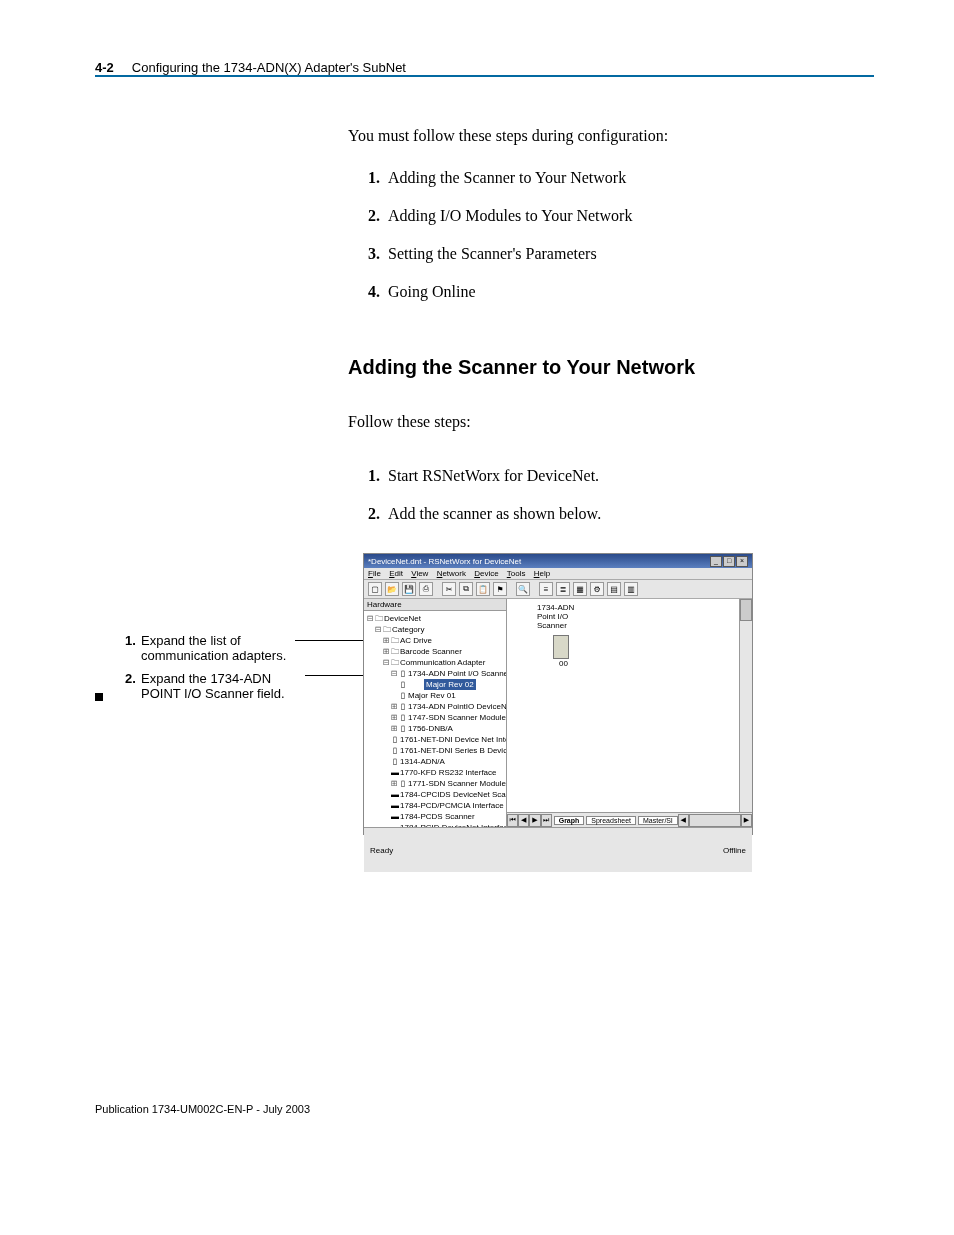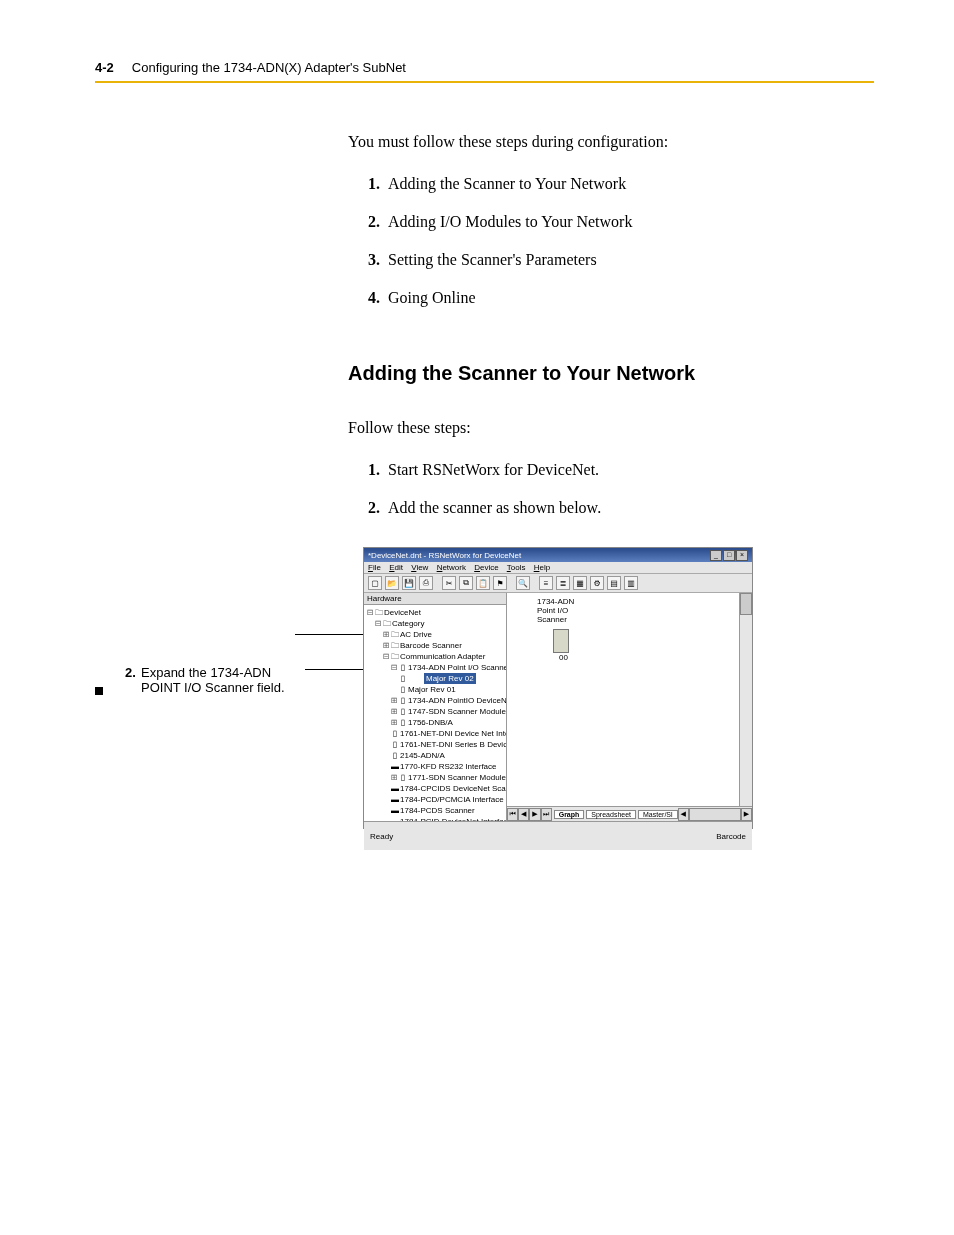--- a/index.html
+++ b/index.html
@@ -9,22 +9,21 @@
     color: #000;
     background: #fff;
     width: 954px;
   }
   .page {
     padding: 60px 80px 40px 95px;
   }
   .header {
     display: flex;
     align-items: center;
-    border-bottom: 2px solid #eab308;
-    padding-bottom: 6px;
+    border-bottom: 2px solid #0369a1;
     margin-bottom: 50px;
   }
   .page-num {
     font-family: Arial, Helvetica, sans-serif;
     font-weight: bold;
     font-size: 13px;
     margin-right: 18px;
   }
   .header-title {
     font-family: Arial, Helvetica, sans-serif;
@@ -52,21 +51,21 @@
     width: 20px;
   }
   .section-h {
     font-family: Arial, Helvetica, sans-serif;
     font-weight: bold;
     font-size: 20px;
     margin-bottom: 34px;
   }
   .follow {
     font-size: 16px;
-    margin-bottom: 24px;
+    margin-bottom: 36px;
   }
   .callouts-wrap {
     position: relative;
     margin-top: 30px;
     margin-bottom: 40px;
     height: 290px;
   }
   .callout-left {
     position: absolute;
     font-family: Arial, Helvetica, sans-serif;
@@ -176,21 +175,21 @@
     position:absolute;left:52px;top:60px;font-size:8px;
   }
   .ss-scroll-v{position:absolute;right:0;top:0;bottom:14px;width:12px;background:#e6e6e6;border-left:1px solid #999;}
   .ss-scroll-v .th{position:absolute;top:0;left:0;right:0;height:20px;background:#ccc;border:1px solid #888;}
   .ss-scroll-h-area{
     position:absolute;bottom:0;left:0;right:0;height:14px;background:#e6e6e6;border-top:1px solid #999;display:flex;align-items:center;font-size:7px;
   }
   .ss-scroll-h-area .nav-btn{width:11px;height:11px;border:1px solid #888;background:#ddd;display:flex;align-items:center;justify-content:center;margin:0 0px;}
   .ss-scroll-h-area .tab{padding:0 4px;border:1px solid #888;background:#fff;margin-left:2px;}
   .ss-status{
-    height:12px;border-top:1px solid #999;background:#e6e6e6;display:flex;justify-content:space-between;padding:8px 6px;font-size:8px;align-items:center;text-align:center;
+    height:12px;border-top:1px solid #999;background:#e6e6e6;display:flex;justify-content:space-between;padding:16px 6px;font-size:8px;align-items:center;text-align:center;
   }
   .callout-right{
     position:absolute;
     left:512px;
     top:86px;
     font-family: Arial, Helvetica, sans-serif;
     font-size:14px;
     width:150px;
   }
   
@@ -243,20 +242,23 @@
     <div class="section-h">Adding the Scanner to Your Network</div>
     <div class="follow">Follow these steps:</div>
     <ol class="steps" style="margin-bottom:10px;">
       <li><span class="num">1.</span><span>Start RSNetWorx for DeviceNet.</span></li>
       <li><span class="num">2.</span><span>Add the scanner as shown below.</span></li>
     </ol>
   </div>
 
   <div class="callouts-wrap">
 
+    <div class="callout-left" style="top:80px;left:30px;">
+      <span class="cn">1.</span><span class="ct">Expand the list of communication adapters.</span>
+    </div>
     <div class="callout-left" style="top:118px;left:30px;">
       <span class="cn">2.</span><span class="ct">Expand the 1734-ADN POINT I/O Scanner field.</span>
     </div>
     <div class="marker" style="top:140px;left:0;"></div>
 
     <div class="line" style="top:87px;left:200px;width:84px;height:1px;"></div>
     <div class="line" style="top:122px;left:210px;width:80px;height:1px;"></div>
     <div class="line" style="top:100px;left:290px;width:1px;height:22px;"></div>
 
     <div class="line" style="top:97px;left:462px;width:48px;height:1px;"></div>
@@ -311,21 +313,21 @@
             <div class="row ind2"><span class="exp">⊞</span><span class="ico">🗀</span><span>Barcode Scanner</span></div>
             <div class="row ind2"><span class="exp">⊟</span><span class="ico">🗀</span><span>Communication Adapter</span></div>
             <div class="row ind3"><span class="exp">⊟</span><span class="ico">▯</span><span>1734-ADN Point I/O Scanner</span></div>
             <div class="row ind4"><span class="ico">▯</span><span class="sel">Major Rev 02</span></div>
             <div class="row ind4"><span class="ico">▯</span><span>Major Rev 01</span></div>
             <div class="row ind3"><span class="exp">⊞</span><span class="ico">▯</span><span>1734-ADN PointIO DeviceNet A</span></div>
             <div class="row ind3"><span class="exp">⊞</span><span class="ico">▯</span><span>1747-SDN Scanner Module</span></div>
             <div class="row ind3"><span class="exp">⊞</span><span class="ico">▯</span><span>1756-DNB/A</span></div>
             <div class="row ind3"><span class="ico">▯</span><span>1761-NET-DNI Device Net Inte</span></div>
             <div class="row ind3"><span class="ico">▯</span><span>1761-NET-DNI Series B Device</span></div>
-            <div class="row ind3"><span class="ico">▯</span><span>2145-ADN/A</span></div>
+            <div class="row ind3"><span class="ico">▯</span><span>1314-ADN/A</span></div>
             <div class="row ind3"><span class="ico">▬</span><span>1770-KFD RS232 Interface</span></div>
             <div class="row ind3"><span class="exp">⊞</span><span class="ico">▯</span><span>1771-SDN Scanner Module</span></div>
             <div class="row ind3"><span class="ico">▬</span><span>1784-CPCIDS DeviceNet Scann</span></div>
             <div class="row ind3"><span class="ico">▬</span><span>1784-PCD/PCMCIA Interface</span></div>
             <div class="row ind3"><span class="ico">▬</span><span>1784-PCDS Scanner</span></div>
             <div class="row ind3"><span class="ico">▬</span><span>1784-PCID DeviceNet Interface</span></div>
 
           </div>
         </div>
         <div class="ss-canvas">
@@ -349,20 +351,21 @@
             <div class="tab">Master/Sl</div>
             <div style="flex:1"></div>
             <div class="nav-btn">◀</div>
             <div style="width:60px;height:11px;border:1px solid #888;background:#ddd;"></div>
             <div class="nav-btn">▶</div>
           </div>
         </div>
       </div>
       <div class="ss-status">
         <span>Ready</span>
-        <span>Barcode</span>
+        <span>Offline</span>
       </div>
     </div>
   </div>
 
 
+  <div class="footer">Publication 1734-UM002C-EN-P - July 2003</div>
 
 </div>
 
 </body></html>

